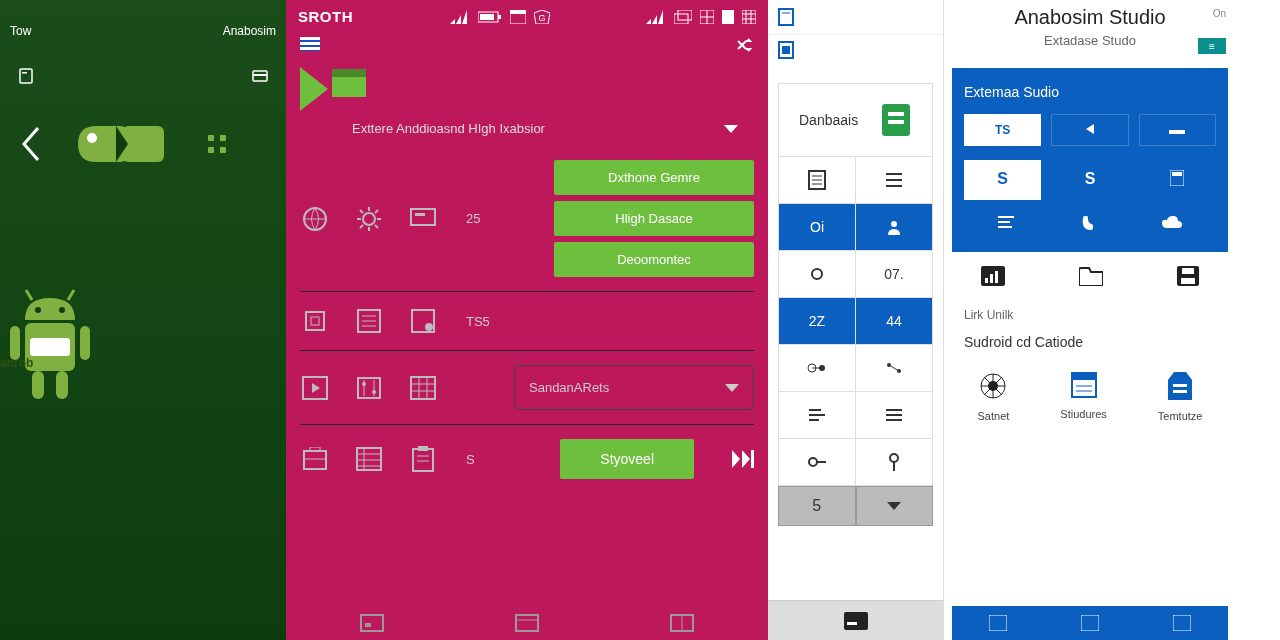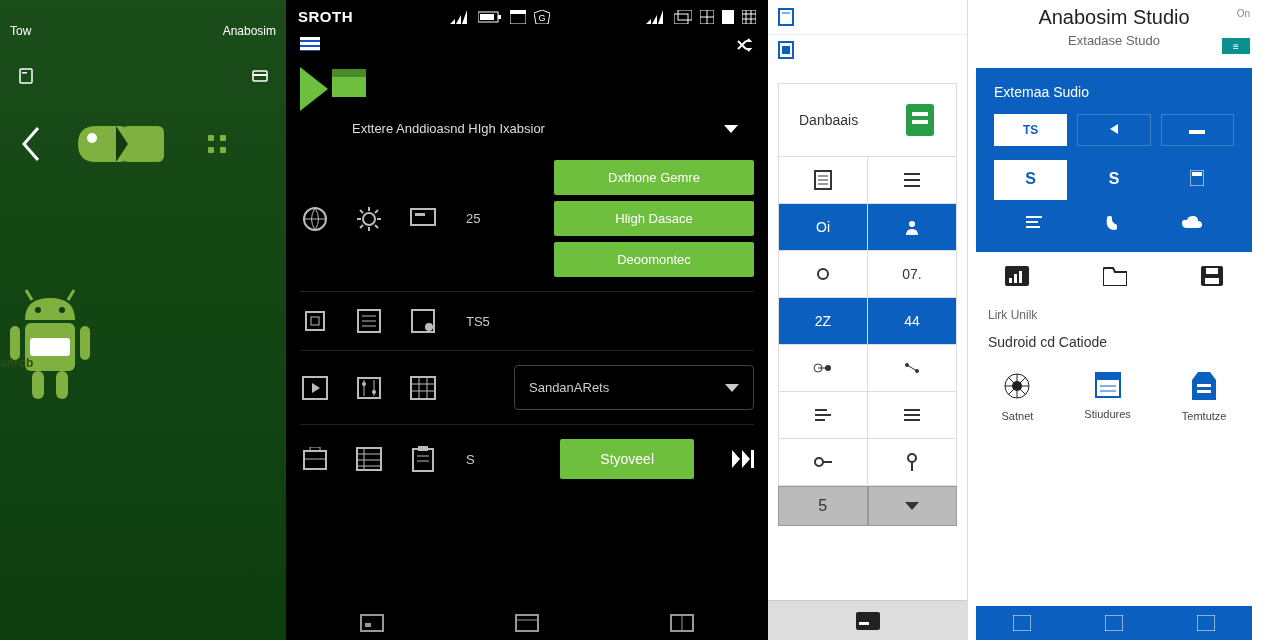--- a/index.html
+++ b/index.html
@@ -10,21 +10,21 @@
 .p1-top{display:flex;justify-content:space-between;padding:24px 10px;color:#fff;font-size:12px}
 .p1-iconrow{display:flex;justify-content:space-between;padding:6px 18px}
 .p1-iconrow svg{fill:#fff}
 .p1-mid{display:flex;align-items:center;padding:30px 20px 10px}
 .back-arrow{margin-right:30px}
 .logo-block{display:flex;align-items:center}
 .dot-grid{margin-left:40px;display:grid;grid-template-columns:repeat(2,6px);gap:6px}
 .dot-grid span{width:6px;height:6px;background:#7fb040;border-radius:1px}
 .android-bot{text-align:left;margin-top:110px}
 
-.p2{width:482px;background:#000000;color:#fff}
+.p2{width:482px;background:#be185d;color:#fff}
 .p2-top{display:flex;justify-content:space-between;align-items:center;padding:8px 12px}
 .p2-top-left{font-size:15px;font-weight:600;letter-spacing:0.5px}
 .p2-top-icons{display:flex;gap:8px}
 .p2-top-icons svg{fill:#fff}
 .p2-row2{display:flex;justify-content:space-between;padding:4px 14px}
 .p2-play{display:flex;align-items:flex-start;padding:10px 14px}
 .p2-dd{display:flex;align-items:center;justify-content:space-between;padding:0 30px 10px 66px;font-size:13px;color:#ddd}
 .p2-grid{padding:0 14px}
 .p2-gr{display:flex;align-items:center;gap:24px;padding:14px 0;border-bottom:1px solid #222}
 .p2-gr:last-child{border-bottom:none}
@@ -33,42 +33,42 @@
 .num-s{font-size:13px;color:#ccc;margin-left:4px}
 .green-btn{background:#6fbf3f;color:#fff;padding:10px;text-align:center;font-size:13px;border-radius:2px;margin-bottom:6px}
 .green-btn:last-child{margin-bottom:0}
 .btn-col{flex:1;max-width:200px}
 .dark-dd{flex:1;border:1px solid #444;padding:14px;display:flex;justify-content:space-between;align-items:center;font-size:13px;color:#ccc;border-radius:4px;max-width:240px}
 .run-btn{background:#6fbf3f;color:#fff;padding:12px 40px;font-size:14px;border-radius:2px}
 .fwd-ico{margin-left:14px}
 .p2-bottom{position:absolute;bottom:0;width:100%;display:flex;justify-content:space-around;padding:8px}
 .p2-bottom svg{fill:#999}
 
-.p3{width:200px;border-right:1px solid #ddd}
+.p3{width:176px;border-right:1px solid #ddd}
 .p3-top{display:flex;gap:8px;padding:8px 10px;border-bottom:1px solid #eee}
 .p3-top svg{fill:#0b5fbf}
 .p3-head{display:flex;align-items:center;justify-content:space-between;padding:18px 20px;border:1px solid #ddd;margin:14px 10px 0}
 .p3-head-txt{font-size:14px;color:#333}
 .p3-grid{margin:0 10px}
 .p3-cell{height:48px;border:1px solid #ddd;display:flex;align-items:center;justify-content:center;font-size:14px;color:#333;margin-top:-1px}
 .p3-row{display:flex}
 .p3-row .p3-cell{flex:1}
 .p3-row .p3-cell:first-child{margin-right:-1px}
 .blue-cell{background:#0b5fbf;color:#fff}
 .num-input{background:#bbb;display:flex;margin:0 10px}
 .num-input .half{flex:1;height:40px;display:flex;align-items:center;justify-content:center;border:1px solid #999;color:#333}
 .p3-bot-slot{position:absolute;bottom:0;left:0;right:0;height:40px;display:flex;align-items:center;justify-content:center;background:#ddd;border-top:1px solid #ccc}
 
 .p4{width:292px}
 .p4-head{text-align:center;padding:6px}
 .p4-title{font-size:20px;color:#222}
 .p4-sub{font-size:13px;color:#666;margin-top:4px}
 .p4-on{position:absolute;top:8px;right:10px;font-size:10px;color:#888}
 .p4-fx{position:absolute;top:38px;right:10px}
-.p4-blue{background:#0b5fbf;color:#fff;margin:14px 8px 0;padding:16px 18px}
+.p4-blue{background:#0b5fbf;color:#fff;margin:14px 8px 0;padding:16px 12px}
 .p4-blue-title{font-size:14px;margin-bottom:14px}
 .p4-tabrow{display:flex;gap:10px;margin-bottom:14px}
 .p4-tab{flex:1;background:#0b5fbf;padding:8px;text-align:center;font-size:12px;border:1px solid rgba(255,255,255,0.2)}
 .p4-tab.active{background:#fff;color:#0b5fbf;font-weight:600}
 .p4-srow{display:flex;gap:10px;margin-bottom:10px}
 .p4-sbox{flex:1;background:#fff;color:#0b5fbf;padding:10px;text-align:center;font-weight:600}
 .p4-irow{display:flex;justify-content:space-around;padding:6px 0}
 .p4-icons-white{display:flex;justify-content:space-around;padding:14px 0}
 .p4-link{padding:8px 20px;font-size:12px;color:#666}
 .p4-section{padding:4px 20px;font-size:14px;color:#333}

